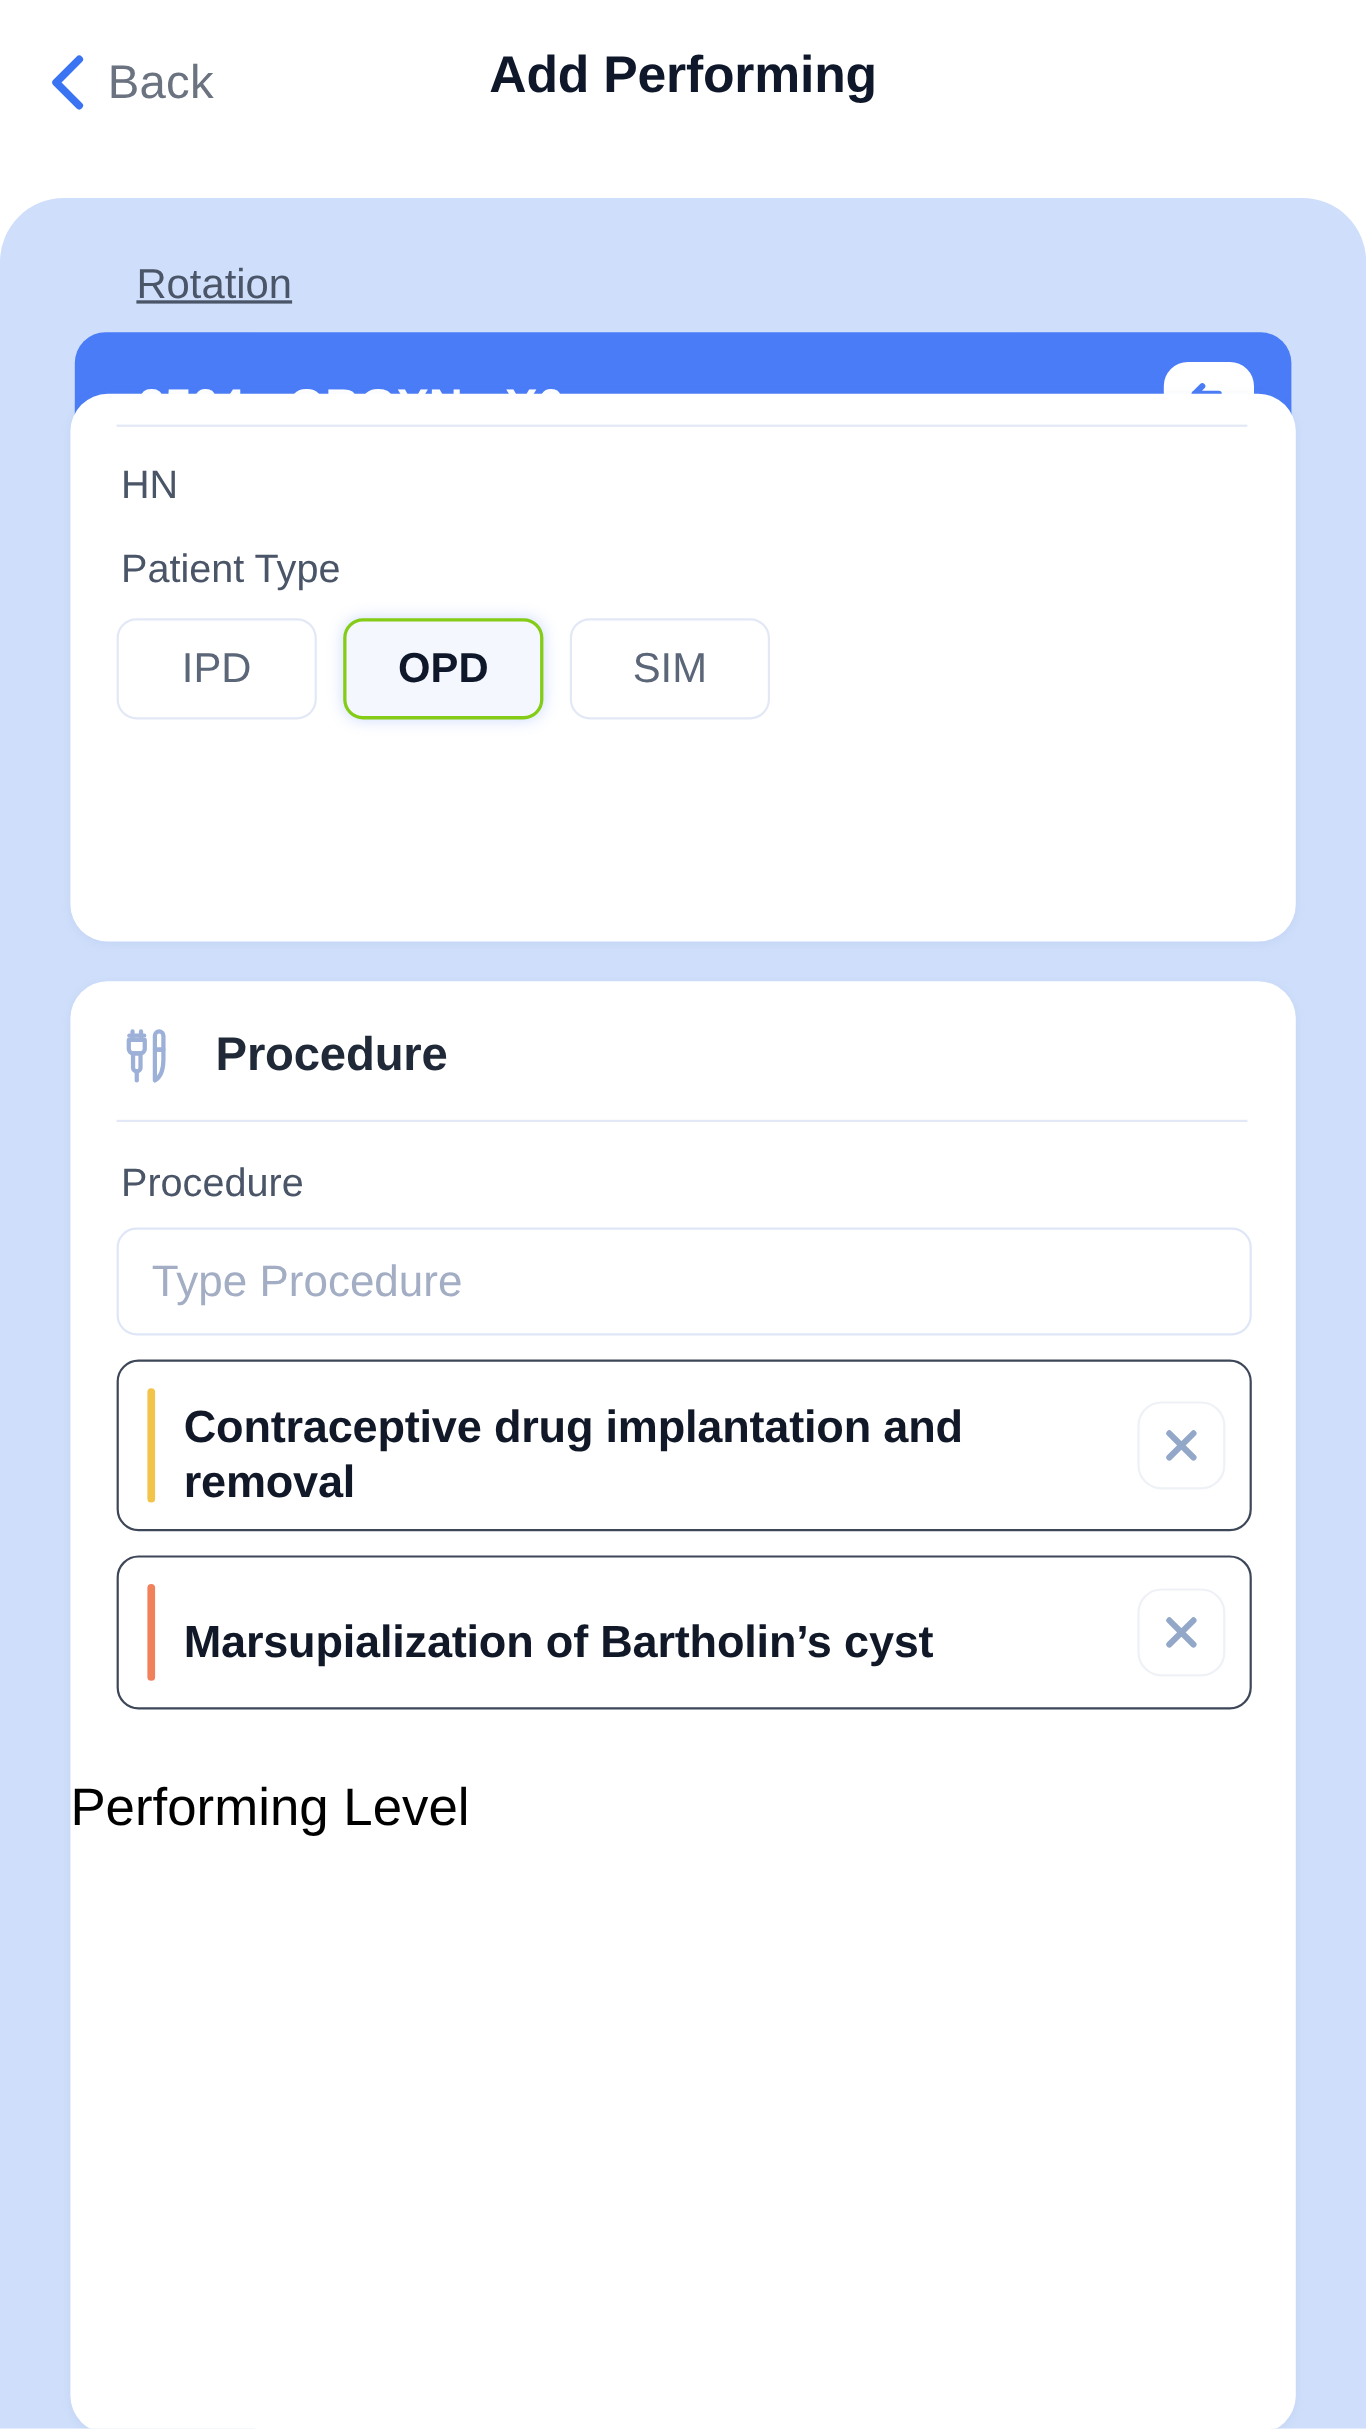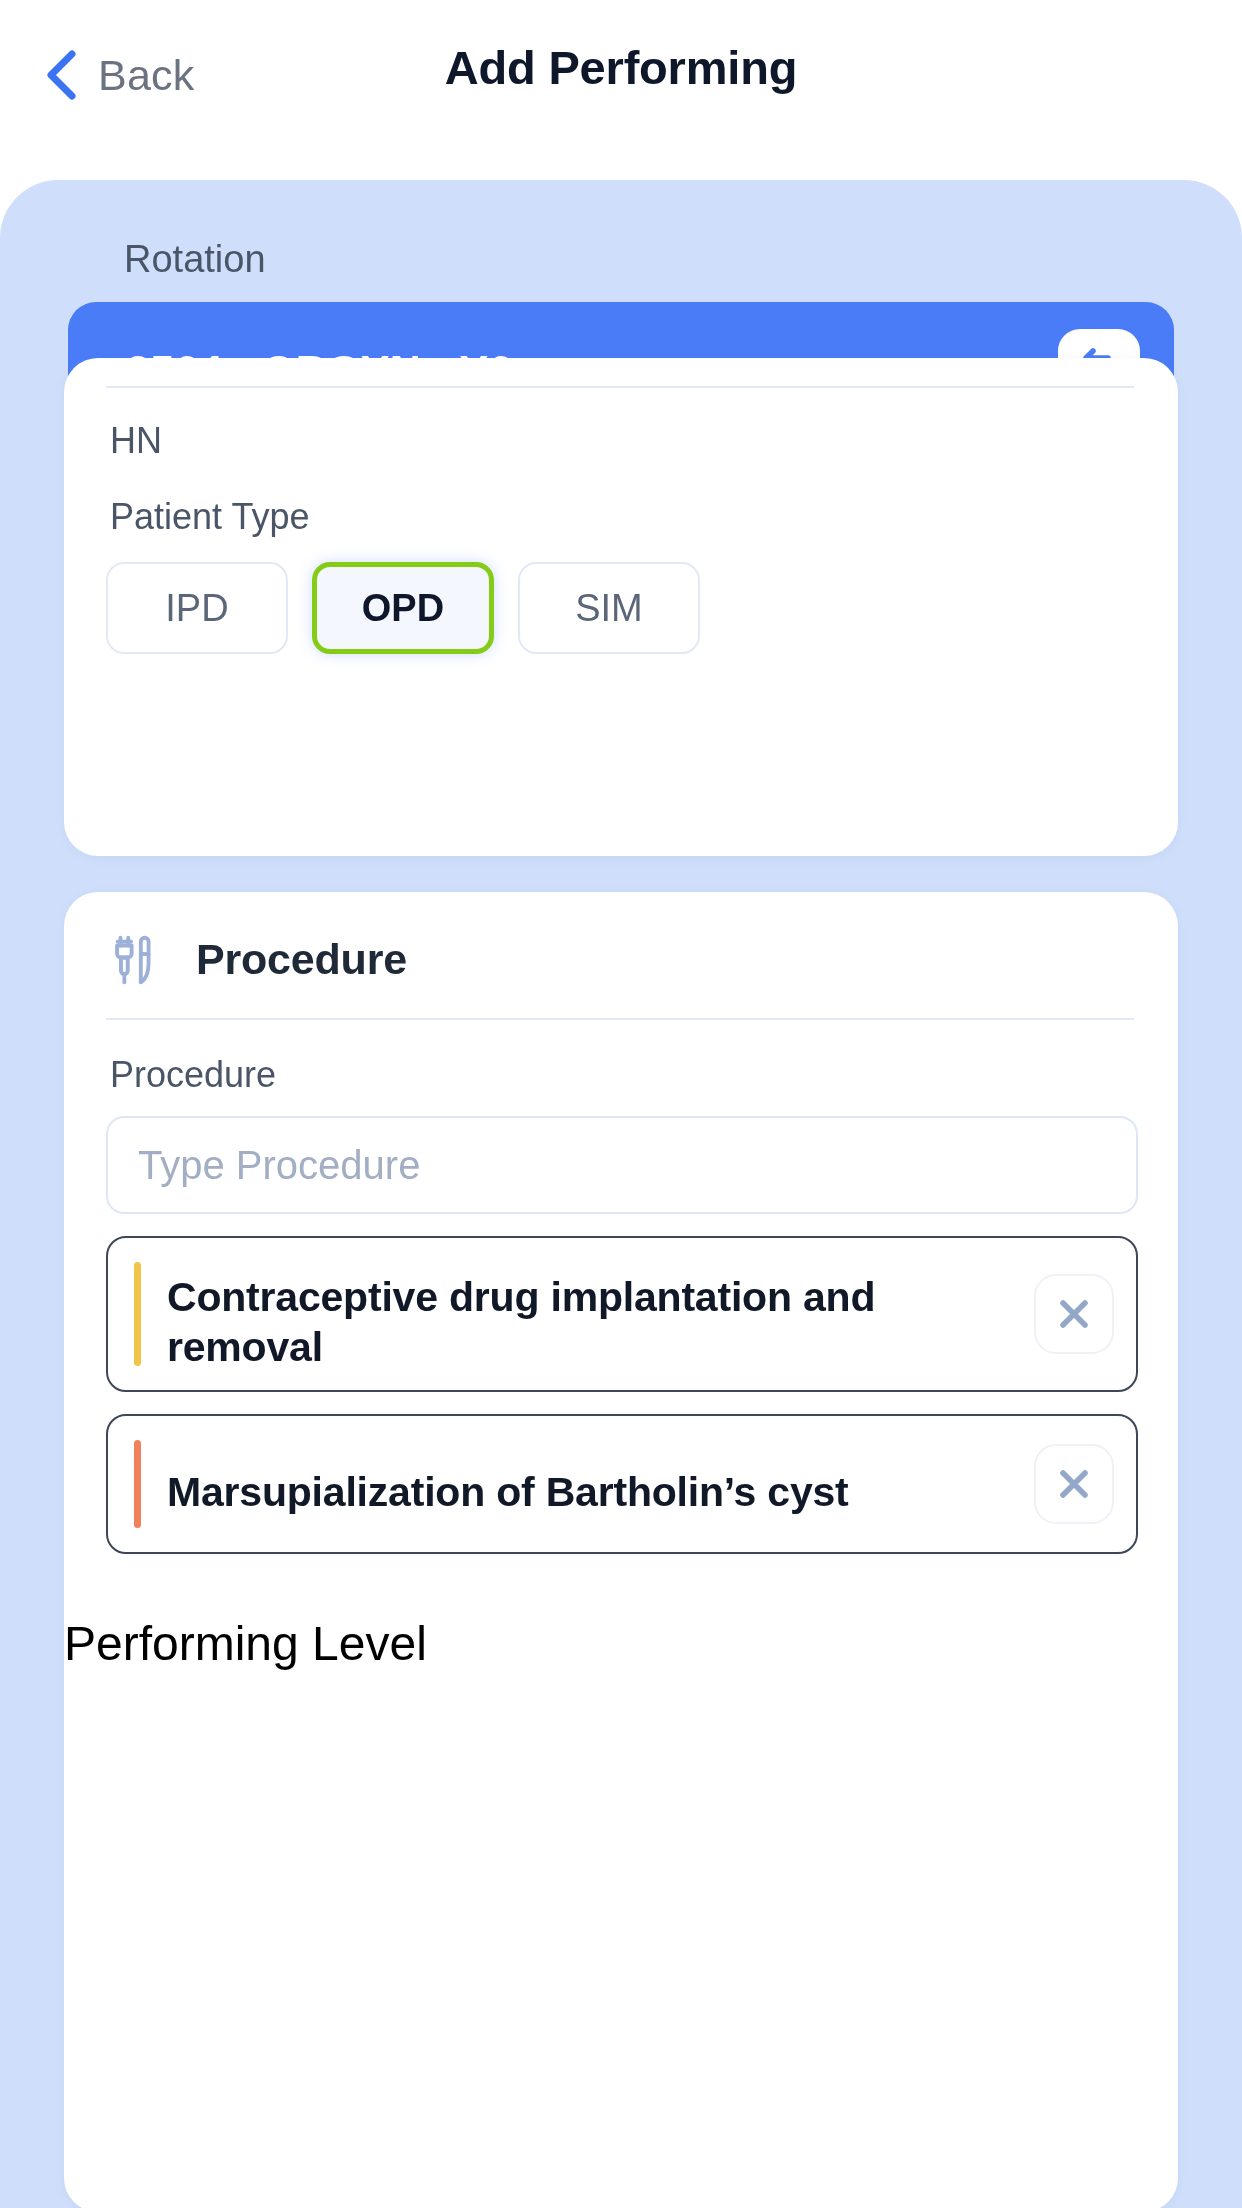--- a/index.html
+++ b/index.html
@@ -72,20 +72,21 @@
   }
 
   
   .rotation-label {
     position: absolute;
     left: 124px;
     top: 58px;
     font-size: 38px;
     color: #4a5568;
     font-weight: 400;
+    text-decoration: underline;
   }
   .rotation-banner {
     position: absolute;
     left: 68px;
     top: 122px;
     width: 1106px;
     height: 136px;
     background: #4a7cf7;
     border-radius: 28px;
     display: flex;
@@ -192,21 +193,21 @@
     background: #ffffff;
     display: flex;
     align-items: center;
     justify-content: center;
     font-size: 38px;
     color: #5b6679;
     font-weight: 400;
     cursor: pointer;
   }
   .type-btn.selected {
-    border: 5px solid #84cc16;
+    border: 3px solid #84cc16;
     background: #f4f7fe;
     color: #0f172a;
     font-weight: 700;
     box-shadow: 0 0 14px rgba(80,130,245,0.28);
   }
 
   
   .chip {
     margin: 22px 40px 0 42px;
     min-height: 140px;

